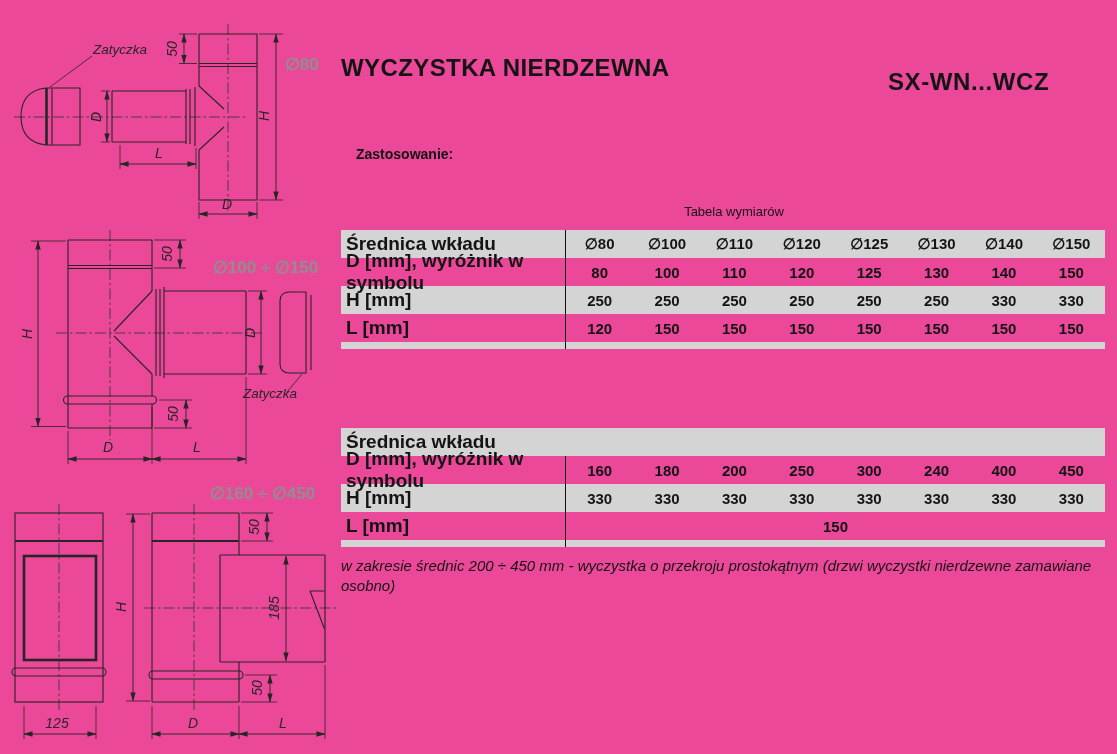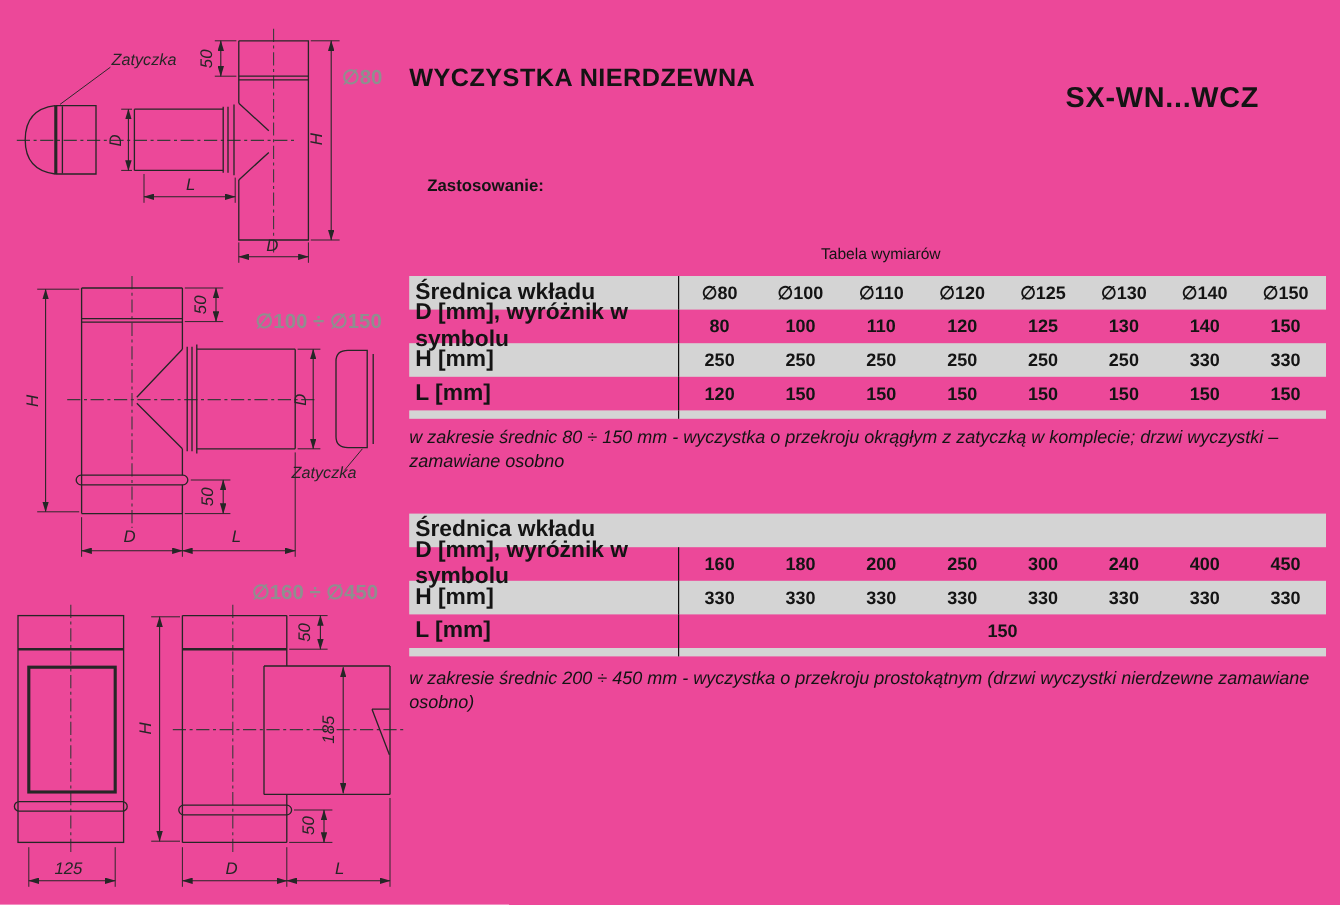--- a/index.html
+++ b/index.html
@@ -3,21 +3,21 @@
 <meta charset="utf-8">
 <style>
   html,body { margin:0; padding:0; background:#ffffff; }
   .page {
     position:relative; width:1117px; height:754px; background:#ec4899;
     font-family:"Liberation Sans", sans-serif; color:#141414; overflow:hidden;
   }
   .abs { position:absolute; }
 
   
-  .doc-title { left:341px; top:54px; font-size:21px; font-weight:bold; letter-spacing:0.4px; }
+  .doc-title { left:341px; top:54px; font-size:24px; font-weight:bold; letter-spacing:0.4px; }
   .doc-code  { left:888px; top:68px; font-size:24px; font-weight:bold; letter-spacing:0.6px; }
 
   
   .app-label { left:356px; top:146px; font-size:14px; font-weight:bold; }
   .app-text  { left:341px; top:170px; font-size:15px; }
 
   
   .tbl-title { left:352px; top:204px; width:764px; text-align:center; font-size:13px; font-weight:normal; }
   .dim-table { left:341px; width:764px; }
   .trow { display:flex; height:28px; align-items:stretch; }
@@ -239,21 +239,20 @@
           <div class="tcell">150</div>
           <div class="tcell">150</div>
           <div class="tcell">150</div>
         </div>
       </div>
       <div class="trow strip shaded">
         <div class="tlabel"></div>
         <div class="tcells"></div>
       </div>
     </div>
-  <div class="abs note" id="note-1">w zakresie średnic 80 ÷ 150 mm - wyczystka o przekroju okrągłym z zatyczką w komplecie; drzwi wyczystki – zamawiane osobno</div>
 
   <div class="abs dim-table" id="table-2" style="top:428px">
       <div class="trow shaded">
         <div class="tlabel">Średnica wkładu</div>
       </div>
       <div class="trow">
         <div class="tlabel">D [mm],  wyróżnik w symbolu</div>
         <div class="tcells">
           <div class="tcell">160</div>
           <div class="tcell">180</div>

